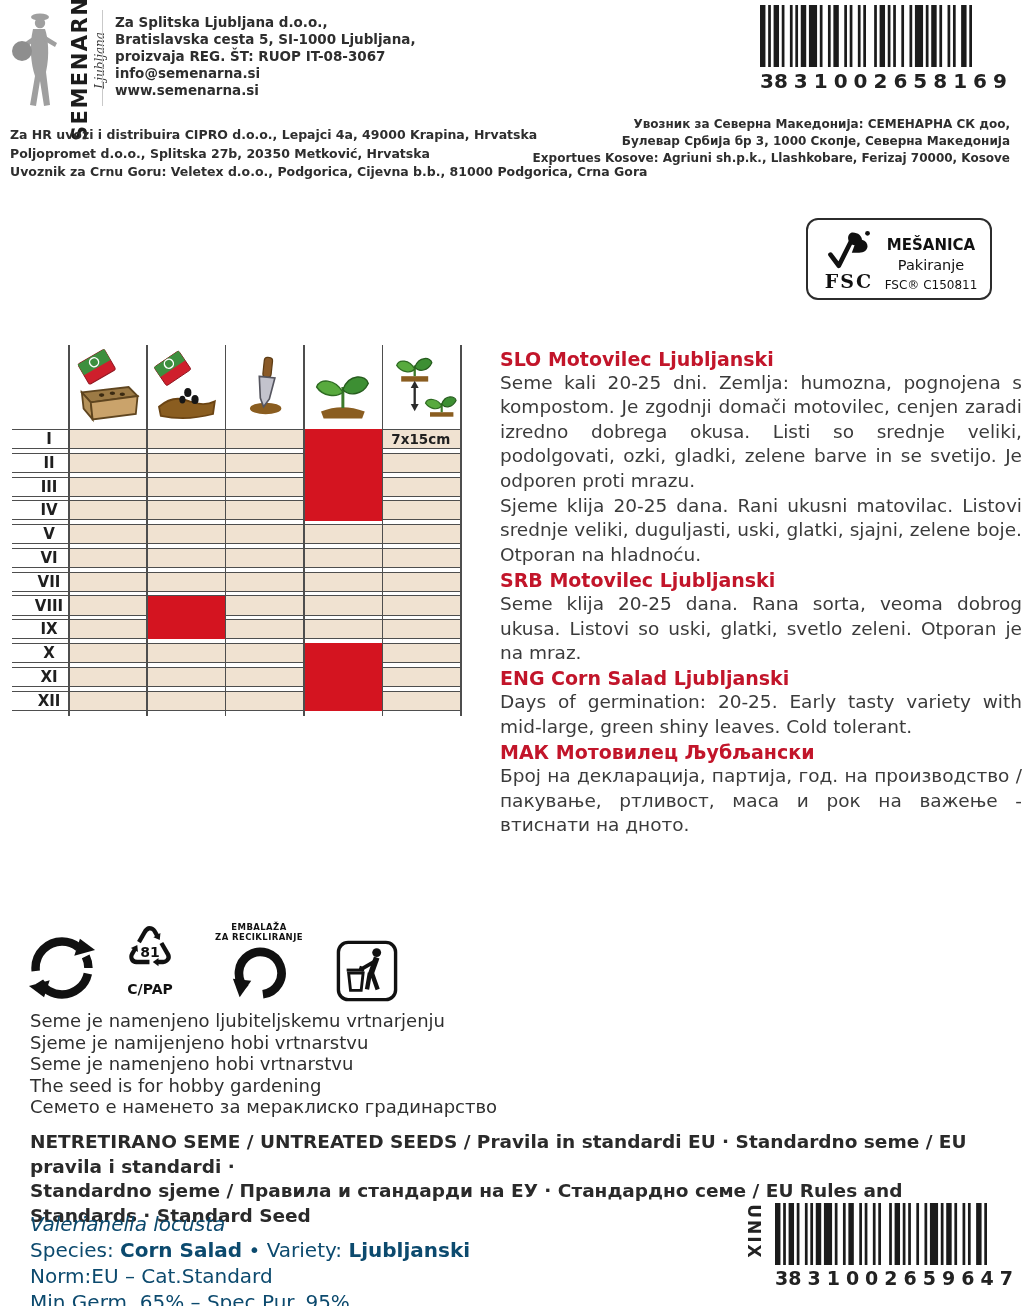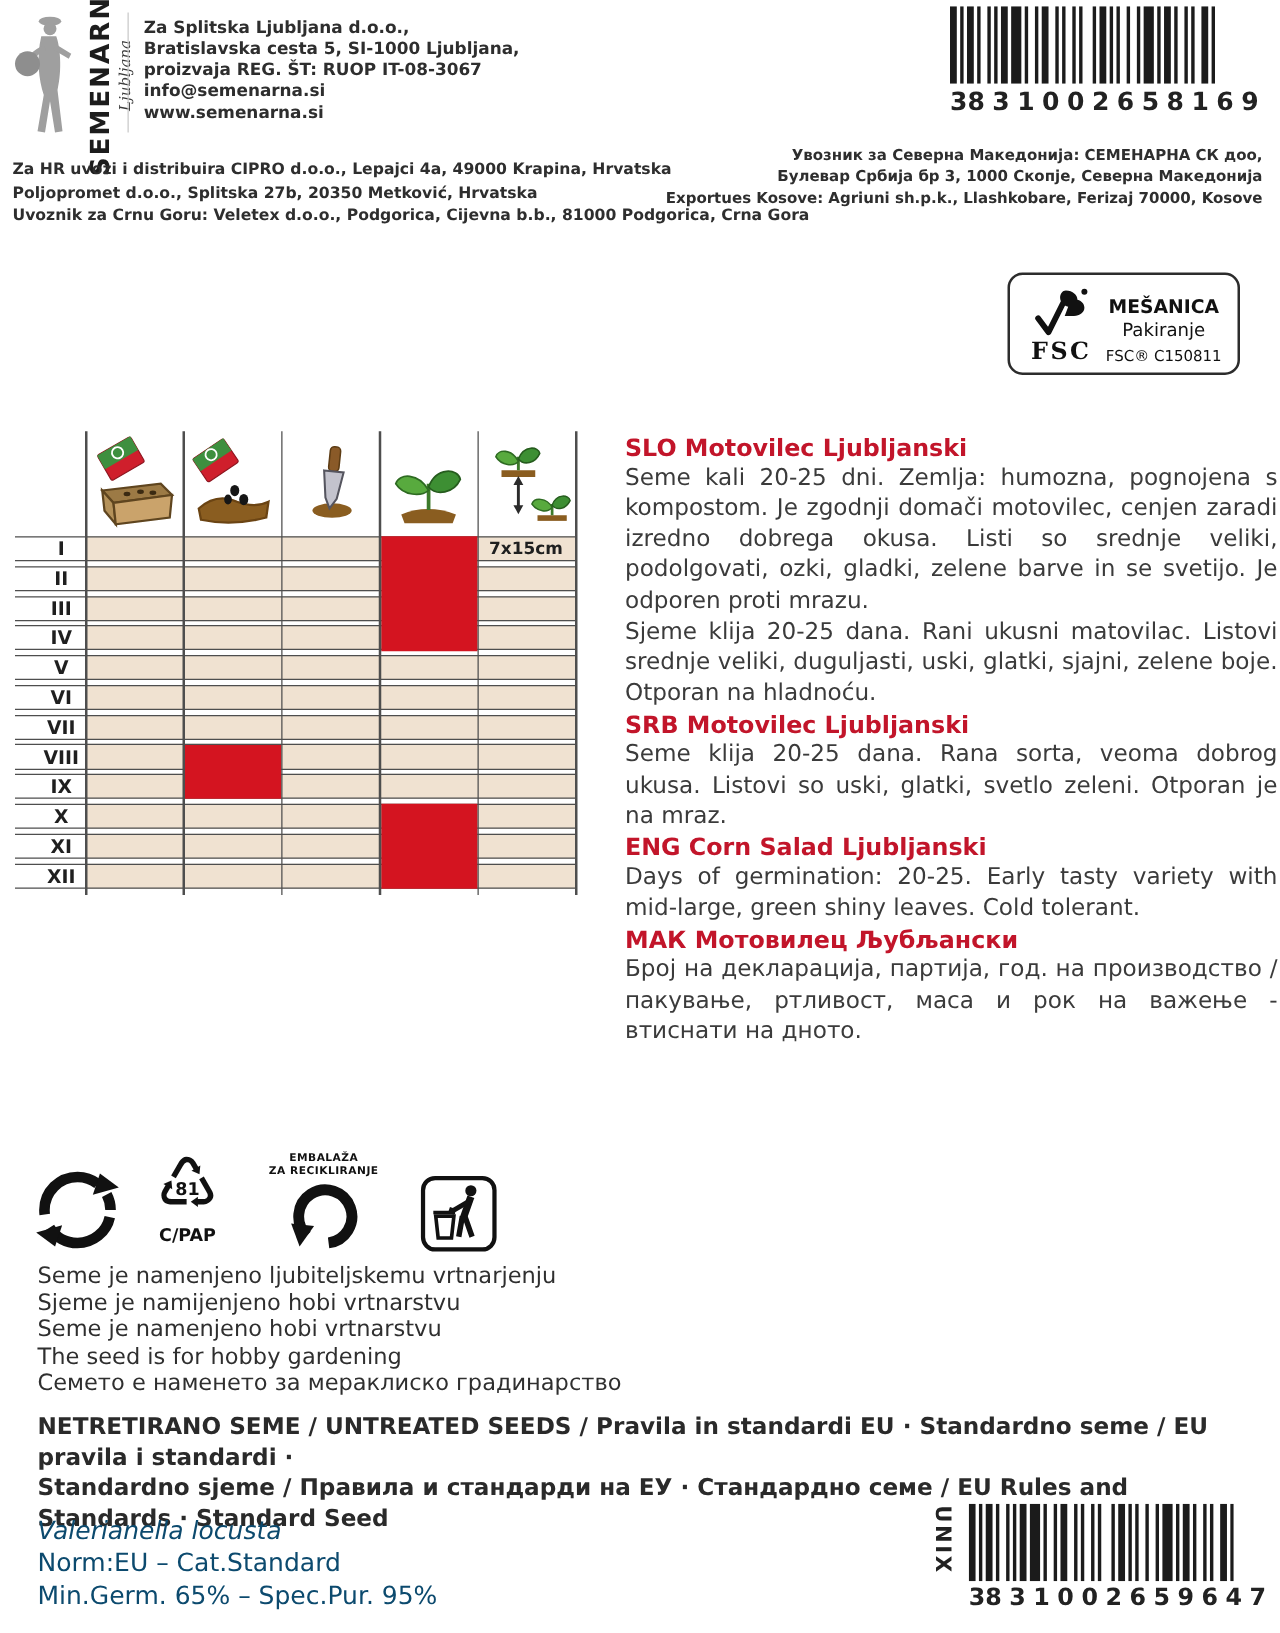--- a/index.html
+++ b/index.html
@@ -369,20 +369,27 @@
       <div>Семето е наменето за мераклиско градинарство</div>
     </div>
 
   <div class="untreated">
       <div>NETRETIRANO SEME / UNTREATED SEEDS / Pravila in standardi EU · Standardno seme / EU pravila i standardi ·</div>
       <div>Standardno sjeme / Правила и стандарди на ЕУ · Стандардно семе / EU Rules and Standards · Standard Seed</div>
     </div>
 
   <div class="product">
     <div class="latin">Valerianella locusta</div>
+    <div>
+      <span>Species:</span>
+      <b>Corn Salad</b>
+      <span>•</span>
+      <span>Variety:</span>
+      <b>Ljubljanski</b>
+    </div>
     <div>Norm:EU – Cat.Standard</div>
     <div>Min.Germ. 65% – Spec.Pur. 95%</div>
   </div>
 
   <div class="unix">UNIX</div>
   <div class="barcode" id="bc-bottom">
     <svg viewBox="0 0 212 62" width="212" height="62">
         <rect x="0.00" y="0" width="5.44" height="62" fill="#1b1b1b"></rect>
         <rect x="8.15" y="0" width="2.72" height="62" fill="#1b1b1b"></rect>
         <rect x="13.59" y="0" width="5.44" height="62" fill="#1b1b1b"></rect>

